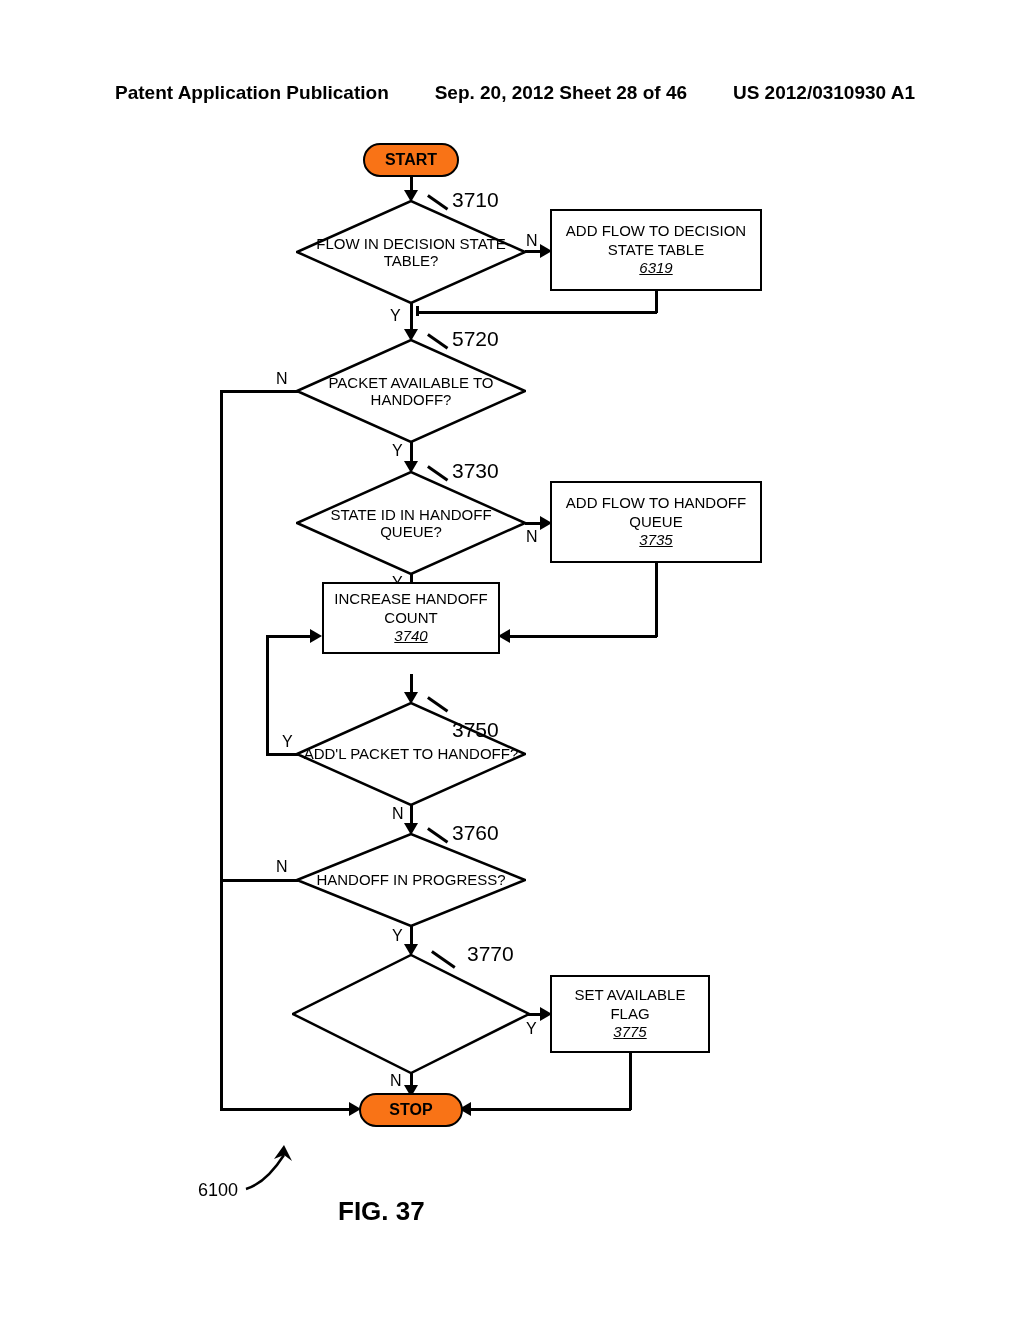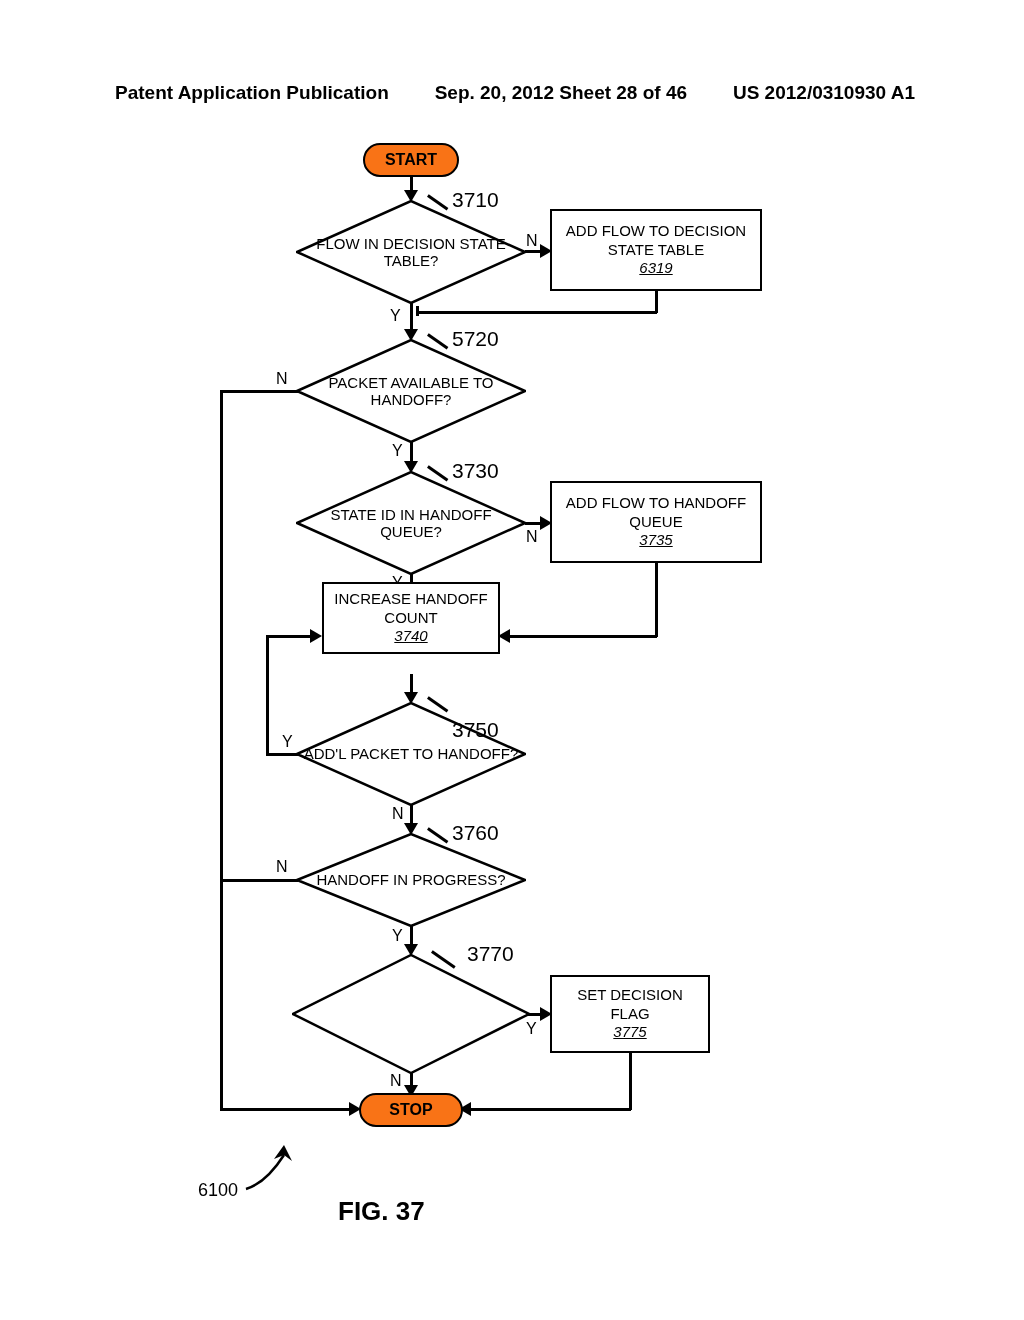--- a/index.html
+++ b/index.html
@@ -245,21 +245,21 @@
         <polygon points="119,1 237,60 119,119 1,60" fill="#fff" stroke="#000" stroke-width="2.5"></polygon>
       </svg>
     </div>
     <div class="ref-num" style="left:460px; top:812px;margin-left:7px;">3770</div>
     <div class="line hline" style="left:432px; top:820px; width:28px; transform:rotate(35deg); transform-origin:left center;"></div>
 
     <div class="edge-label" style="left:526px; top:890px;">Y</div>
     <div class="line hline" style="left:528px; top:883px; width:16px;"></div>
     <div class="arrowhead arrow-right" style="left:540px; top:877px;"></div>
     <div class="process" style="left:550px; top:845px; width:160px; height:78px;">
-      <span>SET DECISION FLAG</span>
+      <span>SET AVAILABLE FLAG</span>
       <span class="ref">3775</span>
     </div>
 
     <div class="line vline" style="left:629px; top:923px; height:57px;"></div>
     <div class="line hline" style="left:470px; top:978px; width:161px;"></div>
     <div class="arrowhead arrow-left" style="left:459px; top:972px;"></div>
 
     <div class="edge-label" style="left:390px; top:942px;">N</div>
     <div class="line vline" style="left:410px; top:943px; height:16px;"></div>
     <div class="arrowhead arrow-down" style="left:404px; top:955px;"></div>

